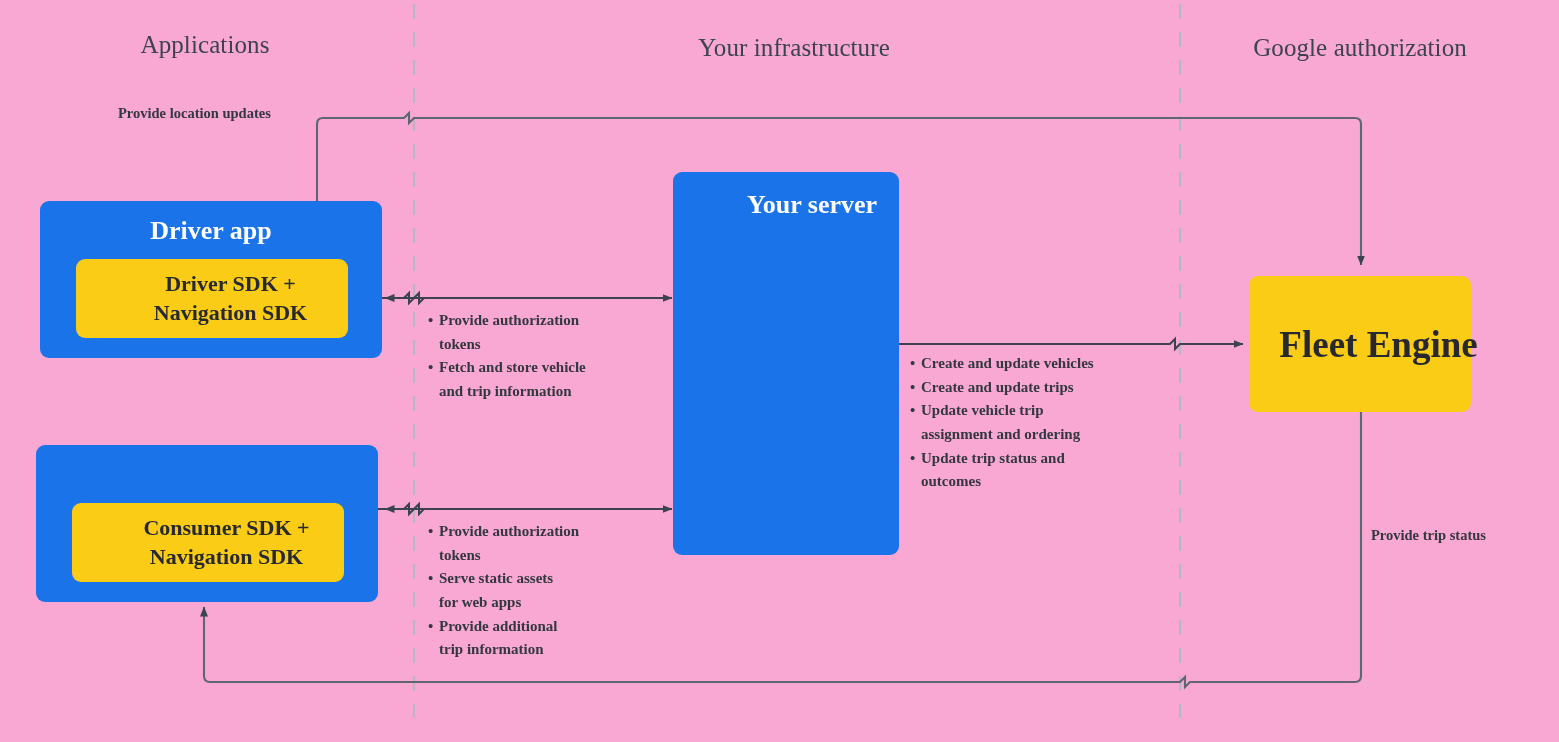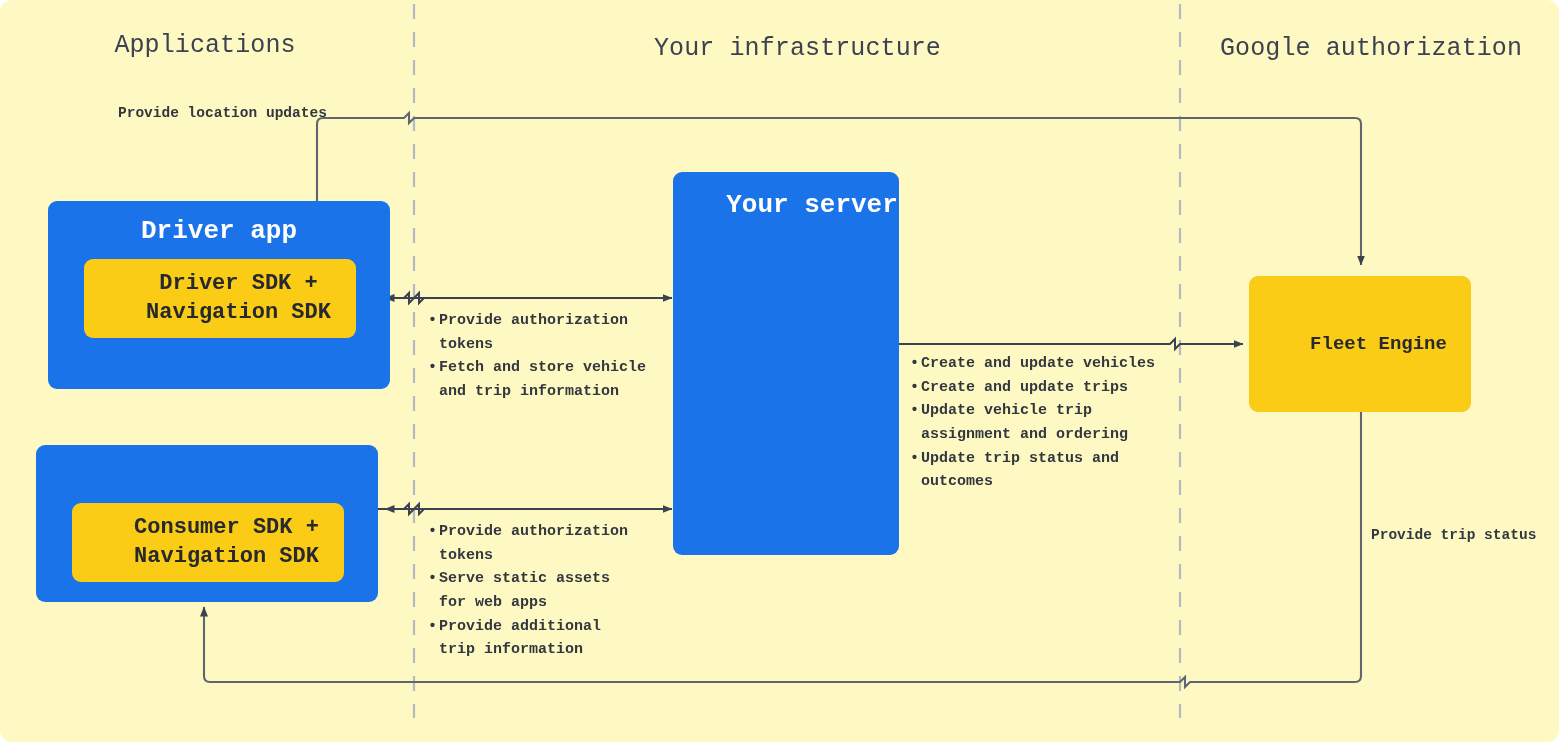--- a/index.html
+++ b/index.html
@@ -4,24 +4,23 @@
 <style>
   html, body {
     margin: 0;
     padding: 0;
     background: #ffffff;
   }
   #diagram {
     position: relative;
     width: 1559px;
     height: 742px;
-    background: #fef9c3;
-    font-family: Liberation Mono, monospace;
+    background: #f9a8d4;
+    font-family: Liberation Serif, serif;
     overflow: hidden;
-    border-radius: 12px;
   }
   svg.layer {
     position: absolute;
     left: 0;
     top: 0;
     width: 1559px;
     height: 742px;
     pointer-events: none;
   }
   .zone-title {
@@ -56,21 +55,21 @@
   .box-title-dark {
     color: #27292e;
     font-weight: bold;
     font-size: 22px;
     text-align: center;
     line-height: 1.28;
   }
   .fleet-title {
     color: #27292e;
     font-weight: bold;
-    font-size: 19px;
+    font-size: 37px;
     text-align: center;
     white-space: nowrap;
   }
   .edge-label {
     position: absolute;
     font-size: 14.5px;
     font-weight: bold;
     color: #33373f;
     white-space: nowrap;
   }
@@ -124,21 +123,21 @@
 
     <path d="M1361,412 L1361,676 Q1361,682 1355,682
              L1190,682 l-5,5 l0,-10 l-5,5
              L210,682 Q204,682 204,676 L204,607" fill="none" stroke="#5f6672" stroke-width="2.1" marker-end="url(#ah-dark)"></path>
   </svg>
 
   <div class="zone-title" style="left:65px; top:31px; width:280px;">Applications</div>
   <div class="zone-title" style="left:654px; top:34px; width:280px;">Your infrastructure</div>
   <div class="zone-title" style="left:1220px; top:34px; width:280px;">Google authorization</div>
 
-  <div class="box box-blue" style="left:48px; top:201px; width:342px; height:188px;">
+  <div class="box box-blue" style="left:40px; top:201px; width:342px; height:157px;">
     <div class="box-title-white" style="position:absolute; left:0; top:15px; width:342px;">Driver app</div>
     <div class="box box-yellow" style="left:36px; top:58px; width:272px; height:79px; display:flex; align-items:center; justify-content:center;">
       <div class="box-title-dark" style="white-space:pre-line;">Driver SDK +
 Navigation SDK</div>
     </div>
   </div>
 
   <div class="box box-blue" style="left:36px; top:445px; width:342px; height:157px;">
     <div class="box box-yellow" style="left:36px; top:58px; width:272px; height:79px; display:flex; align-items:center; justify-content:center;">
       <div class="box-title-dark" style="white-space:pre-line;">Consumer SDK +

